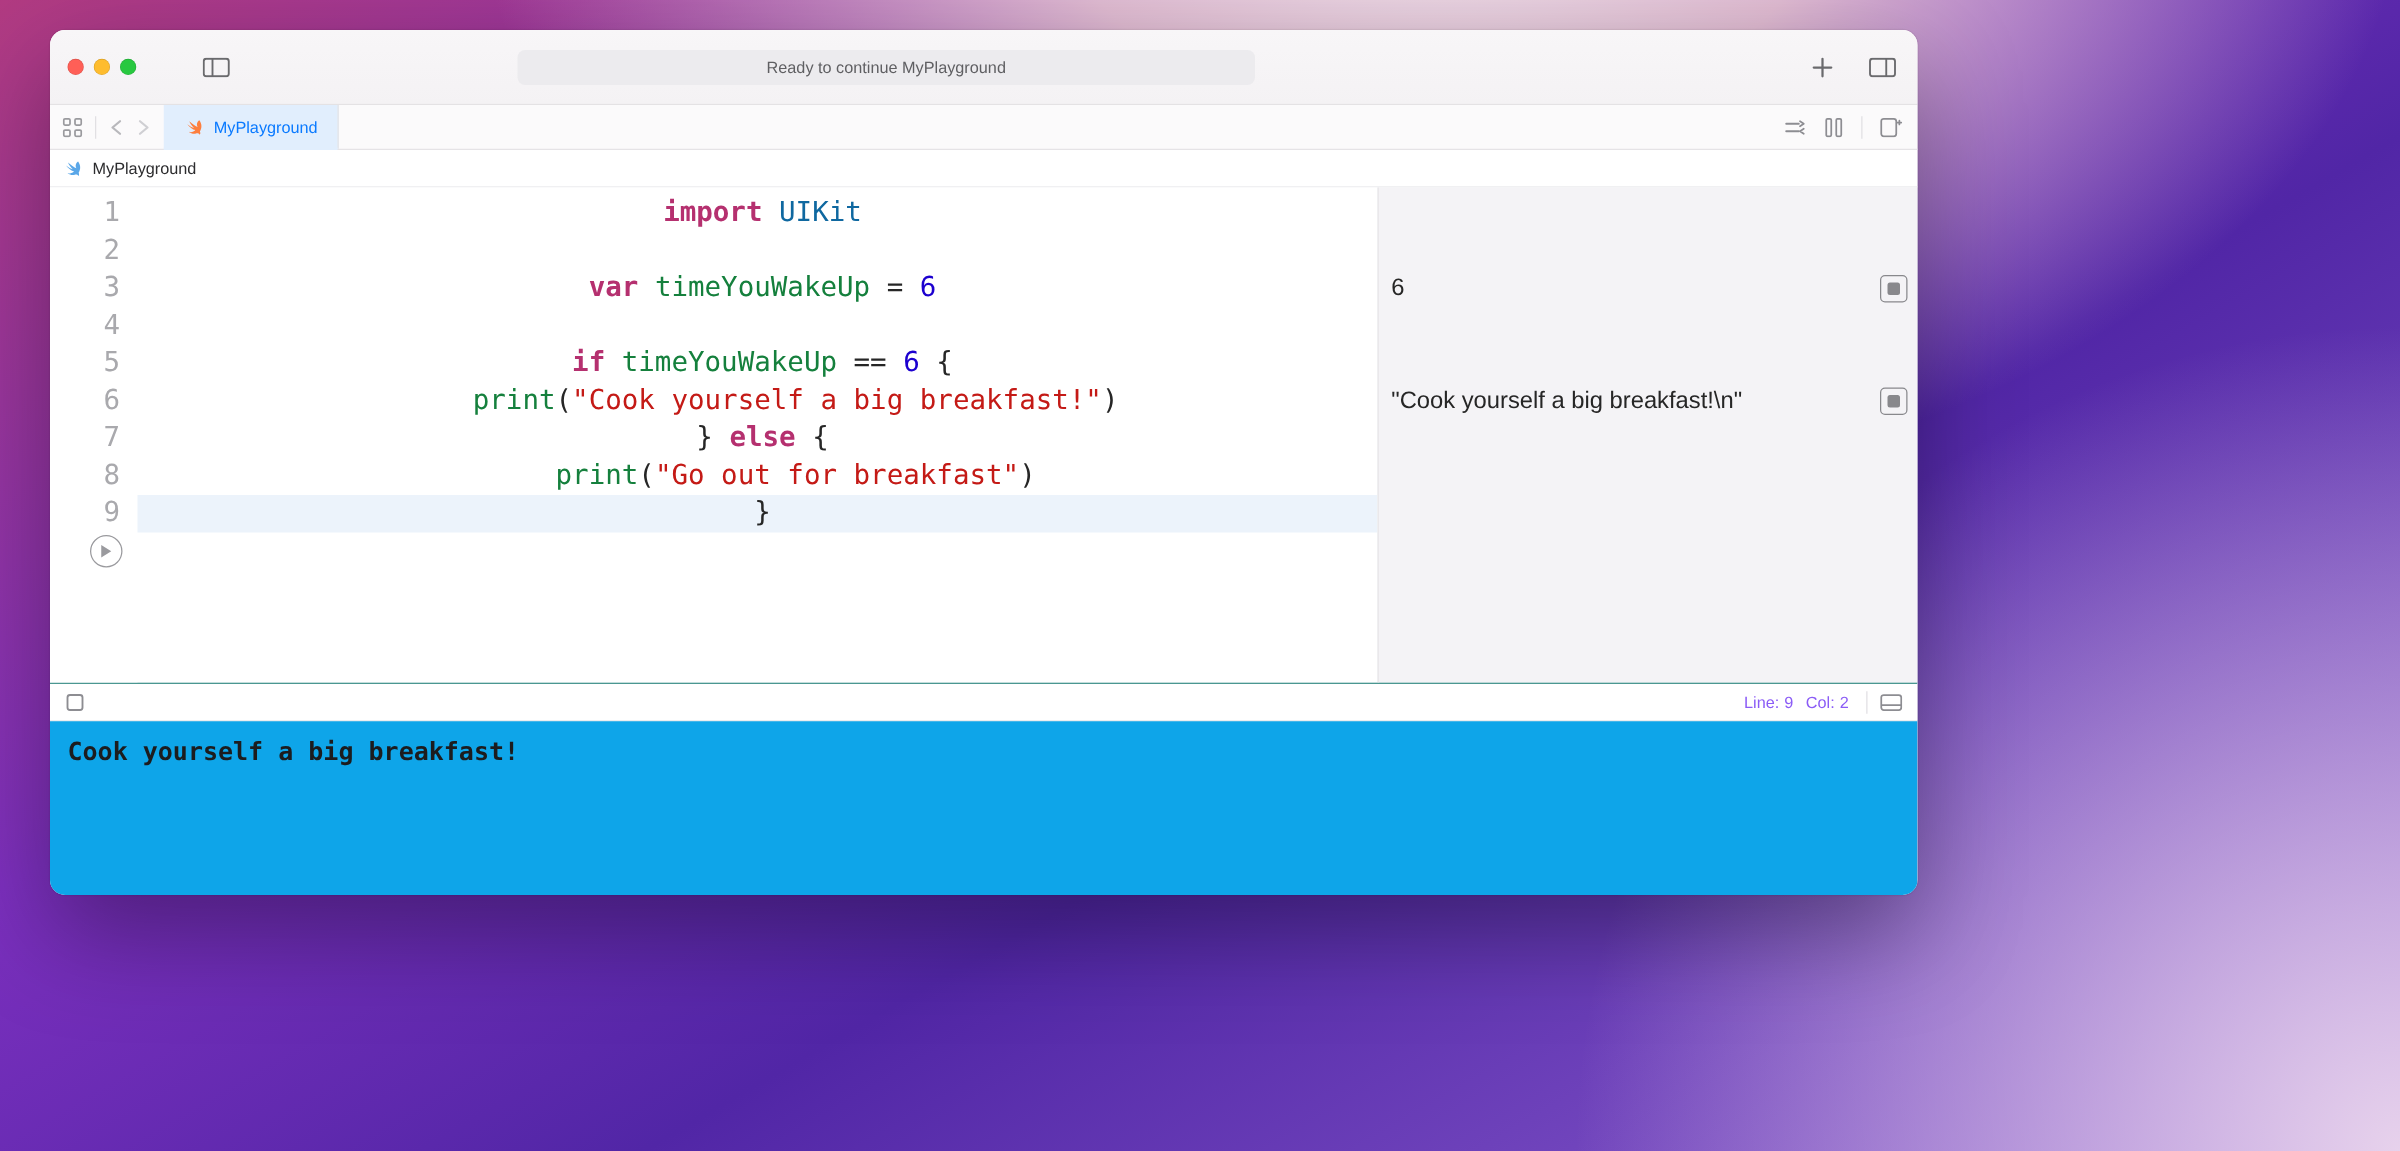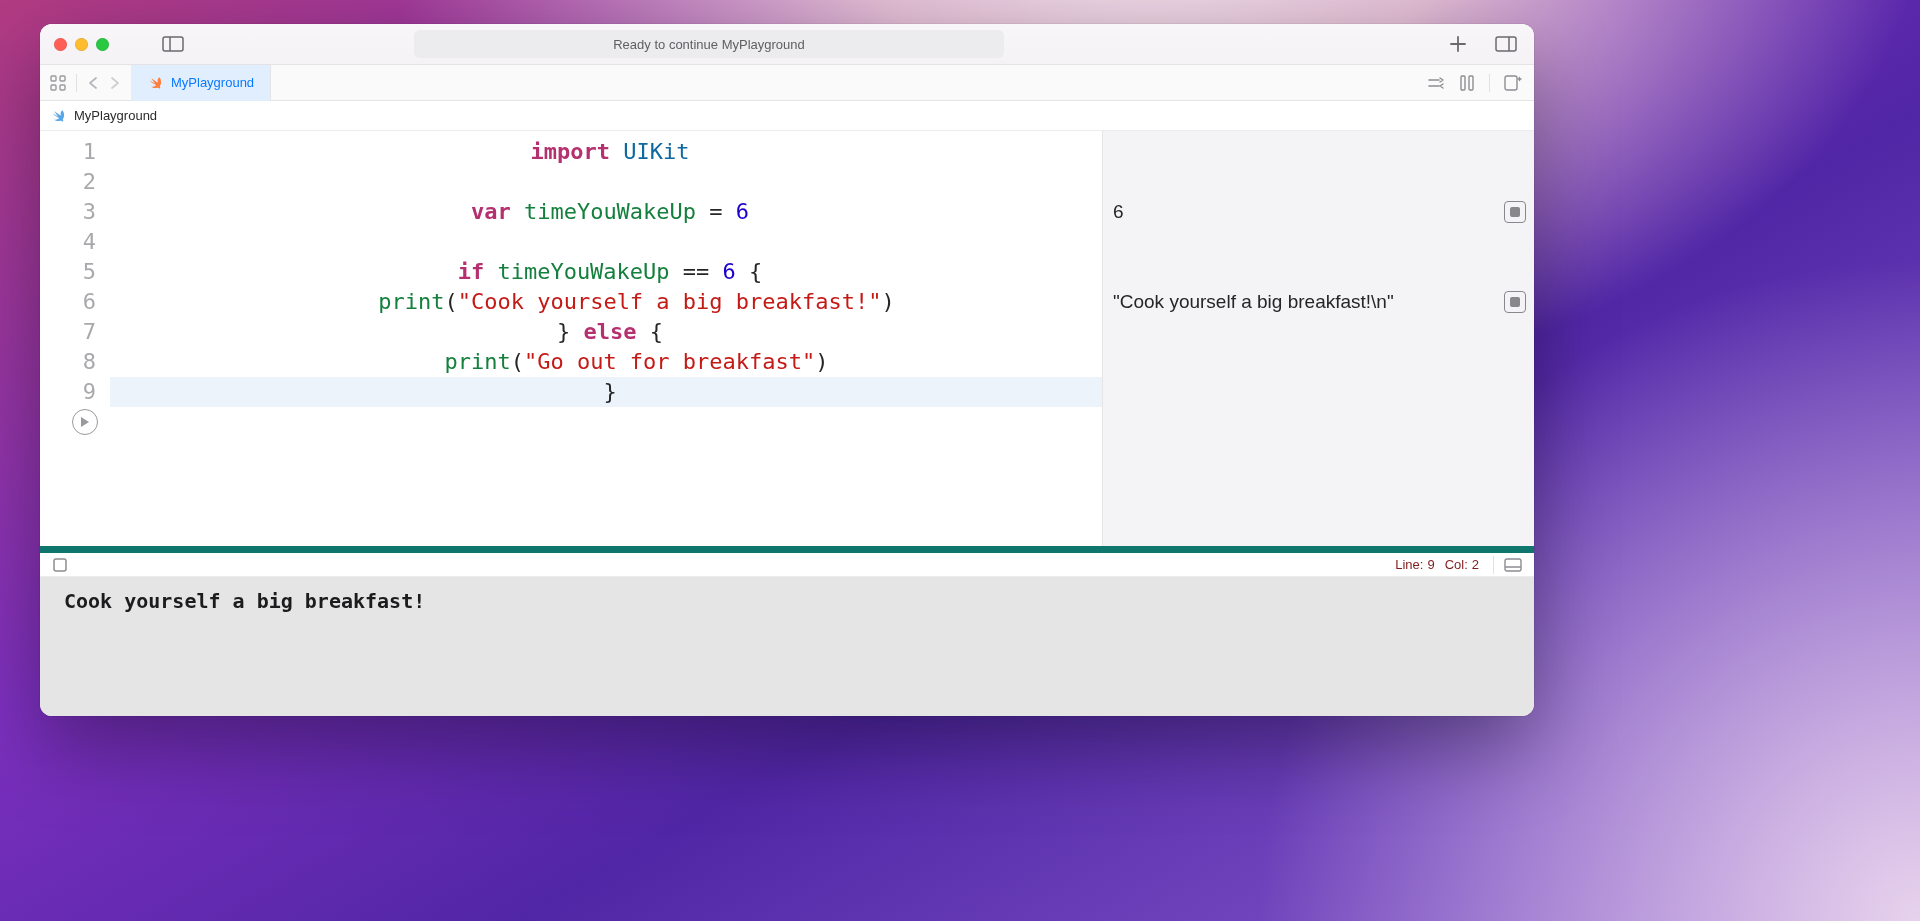--- a/index.html
+++ b/index.html
@@ -20,21 +20,21 @@
     position: absolute;
     left: 40px; top: 24px;
     width: 1494px; height: 692px;
     background: #ffffff;
     border-radius: 12px;
     box-shadow: 0 30px 80px rgba(0,0,0,0.35), 0 0 0 1px rgba(0,0,0,0.05);
     overflow: hidden;
     display: flex; flex-direction: column;
   }
   .titlebar {
-    height: 41px;
+    height: 60px;
     background: linear-gradient(#f8f6f8, #f4f2f4);
     border-bottom: 1px solid #e4e2e4;
     display: flex; align-items: center;
     padding: 0 14px;
     gap: 14px;
   }
   .traffic { display: flex; gap: 8px; align-items: center; }
   .tl { width: 13px; height: 13px; border-radius: 50%; }
   .tl.red { background: #ff5f57; box-shadow: inset 0 0 0 0.5px rgba(0,0,0,0.15);}
   .tl.yellow { background: #febc2e; box-shadow: inset 0 0 0 0.5px rgba(0,0,0,0.15);}
@@ -152,35 +152,35 @@
     position:relative;
   }
   .ql-btn {
     position:absolute; right:8px; top:50%; transform:translateY(-50%);
     width:22px; height:22px; border:1.5px solid #88888c; border-radius:4px;
     display:flex;align-items:center;justify-content:center;
   }
   .ql-inner { width:10px;height:10px;background:#88888c;border-radius:2px;}
   .bottombar {
     height: 30px;
-    border-top: 7px solid #0f766e;
+    border-top: 1px solid #0f766e;
     display:flex; align-items:center;
     padding: 0 12px;
-    font-size: 13px; color: #7f1d1d;
+    font-size: 13px; color: #8b5cf6;
     background:#ffffff;
   }
   .bottombar .spacer { flex:1; }
   .console {
     flex: 0 0 auto;
     height: 140px;
     border-top: 1px solid #ececee;
-    background:#e5e5e5;
+    background:#0ea5e9;
     font-family: "SF Mono", ui-monospace, Menlo, monospace;
     font-size: 20px; font-weight:600;
-    padding: 12px 24px;
+    padding: 12px 14px;
     color:#1c1c1e;
   }
   svg { display:block; }
 </style>
 </head>
 <body>
 
 <div class="desktop-bg"></div>
 
 <div class="window">

